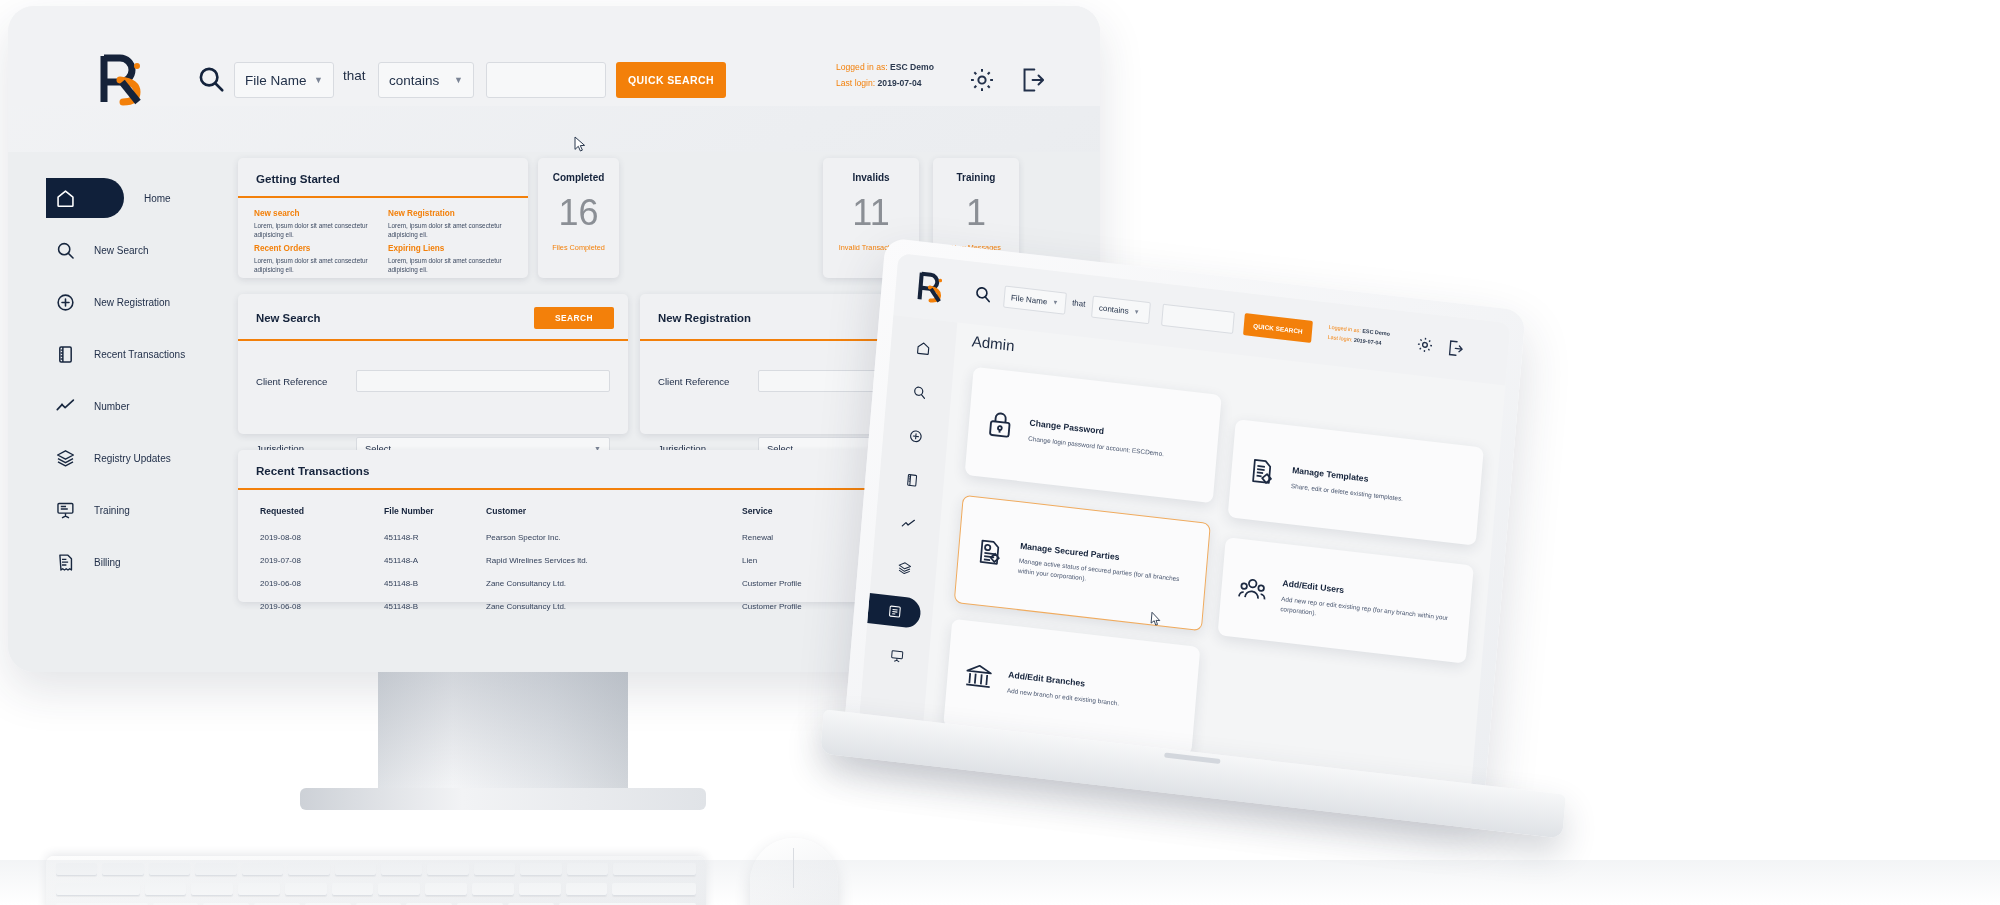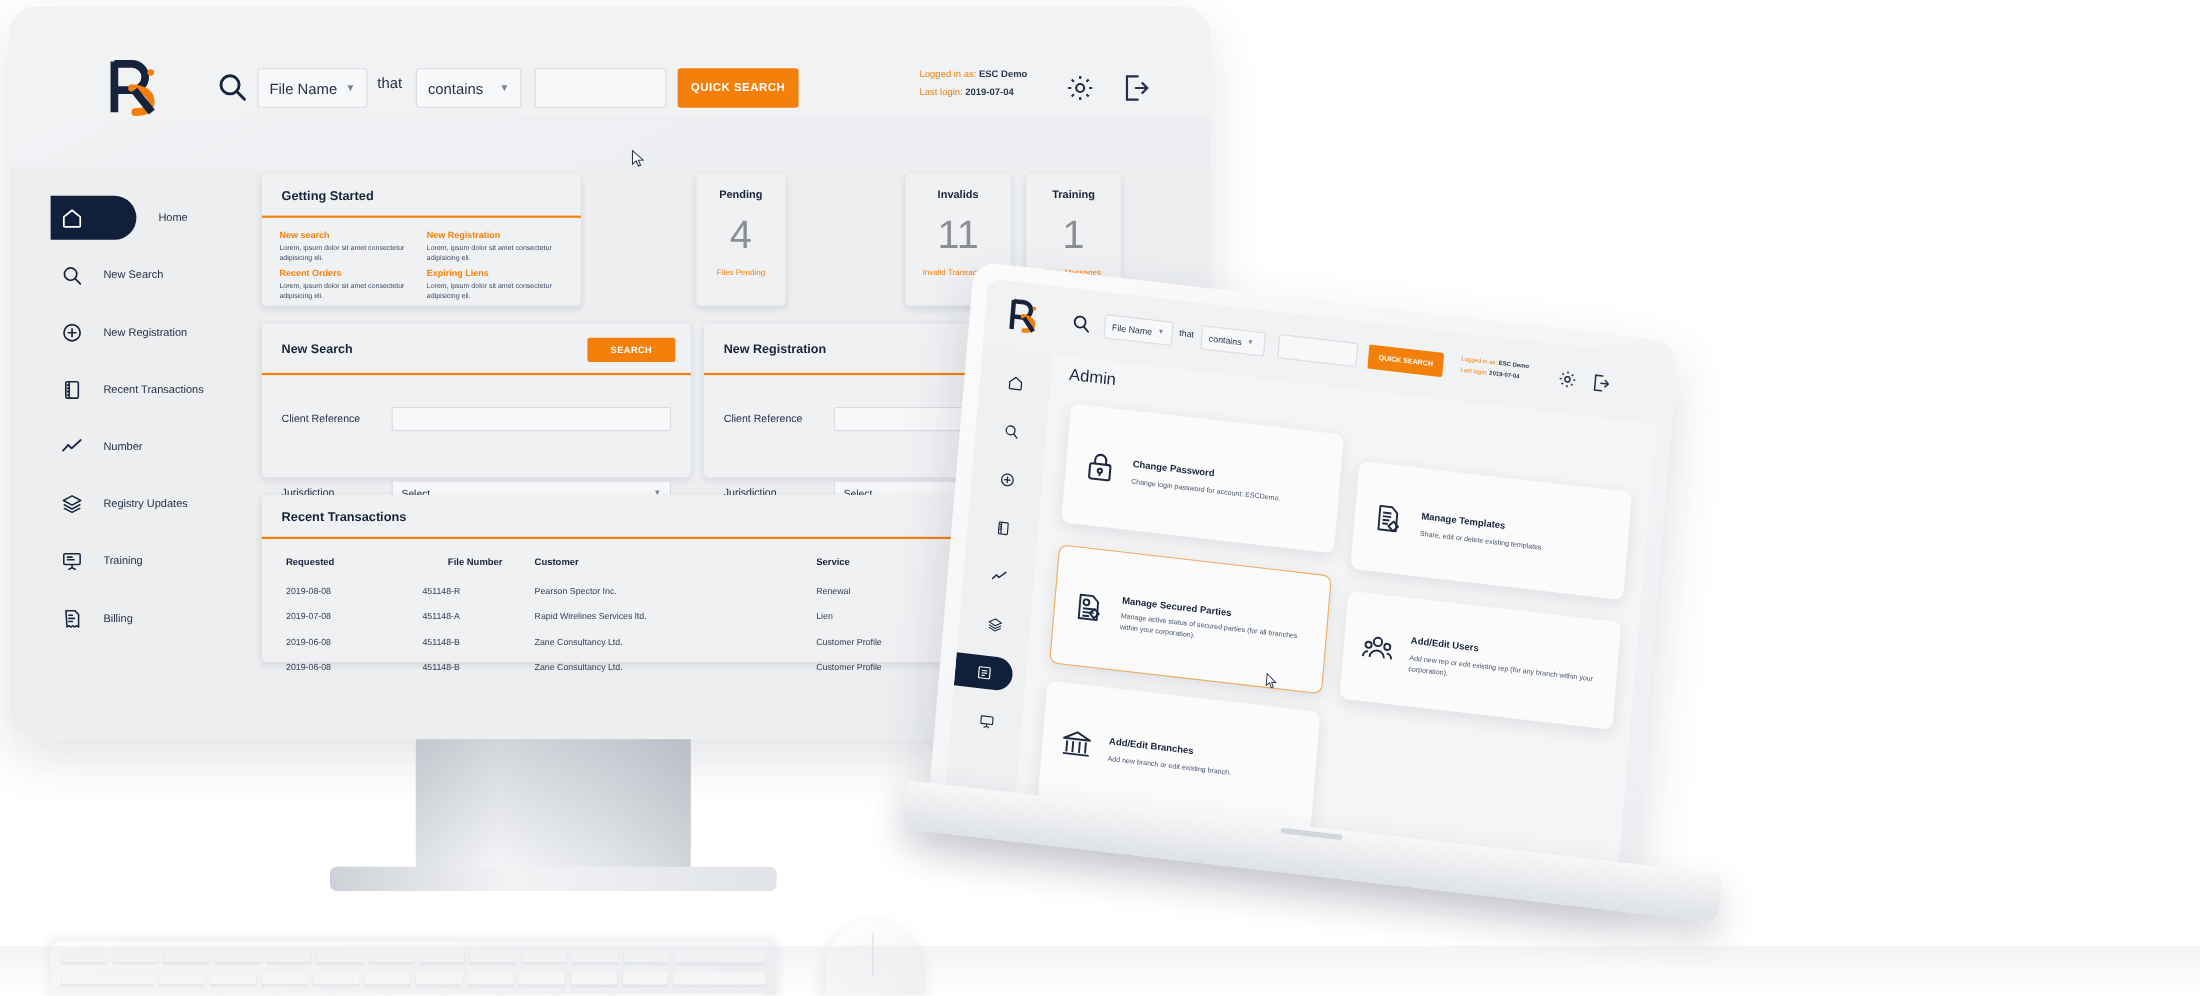--- a/index.html
+++ b/index.html
@@ -101,21 +101,21 @@
         display:flex;align-items:center;padding:0 8px;font-size:9.4px;color:#22304a;
         box-sizing:border-box;}
   .fsel .c{margin-left:auto;font-size:7px;color:#7b8495;}
 
   
   #rt{left:230px;top:444px;width:782px;height:152px;}
   table{width:100%;border-collapse:collapse;margin-top:6px;}
   th{font-size:8.6px;font-weight:700;color:#15233b;text-align:left;padding:10px 6px 10px 0;}
   td{font-size:8px;color:#33415a;padding:7px 6px 7px 0;}
   th:first-child,td:first-child{padding-left:22px;}
-  .c-req{width:118px;} .c-fn{width:96px;text-align:center;} .c-cu{width:250px;} .c-sv{width:200px;}
+  .c-req{width:118px;} .c-fn{width:96px;} .c-cu{width:250px;} .c-sv{width:200px;}
 
   
   .neck{position:absolute;left:378px;top:672px;width:250px;height:118px;
         background:linear-gradient(90deg,#dfe2e6,#f4f5f7 30%,#e3e6ea 70%,#d2d6db);}
   .neckshade{position:absolute;left:378px;top:672px;width:250px;height:118px;
         background:linear-gradient(180deg,rgba(120,130,145,.28),rgba(255,255,255,0));}
   .base{position:absolute;left:300px;top:788px;width:406px;height:22px;border-radius:6px;
         background:linear-gradient(90deg,#cdd1d7,#f2f3f5 40%,#e0e3e7);}
 
   
@@ -373,24 +373,24 @@
             <div class="h">Recent Orders</div>
             <div class="p">Lorem, ipsum dolor sit amet consectetur adipisicing eli.</div>
           </div>
           <div class="gsi">
             <div class="h">Expiring Liens</div>
             <div class="p">Lorem, ipsum dolor sit amet consectetur adipisicing eli.</div>
           </div>
         </div>
       </div>
 
-      <div class="card stat" id="st1">
-        <div class="sl">Pending</div>
-        <div class="sn">4</div>
-        <div class="ss">Files Pending</div>
+      <div class="card stat" id="st0">
+        <div class="sl">Completed</div>
+        <div class="sn">16</div>
+        <div class="ss">Files Completed</div>
       </div>
       <div class="card stat" id="st3">
         <div class="sl">Invalids</div>
         <div class="sn">11</div>
         <div class="ss">Invalid Transactions</div>
       </div>
       <div class="card stat" id="st4">
         <div class="sl">Training</div>
         <div class="sn">1</div>
         <div class="ss">New Messages</div>

